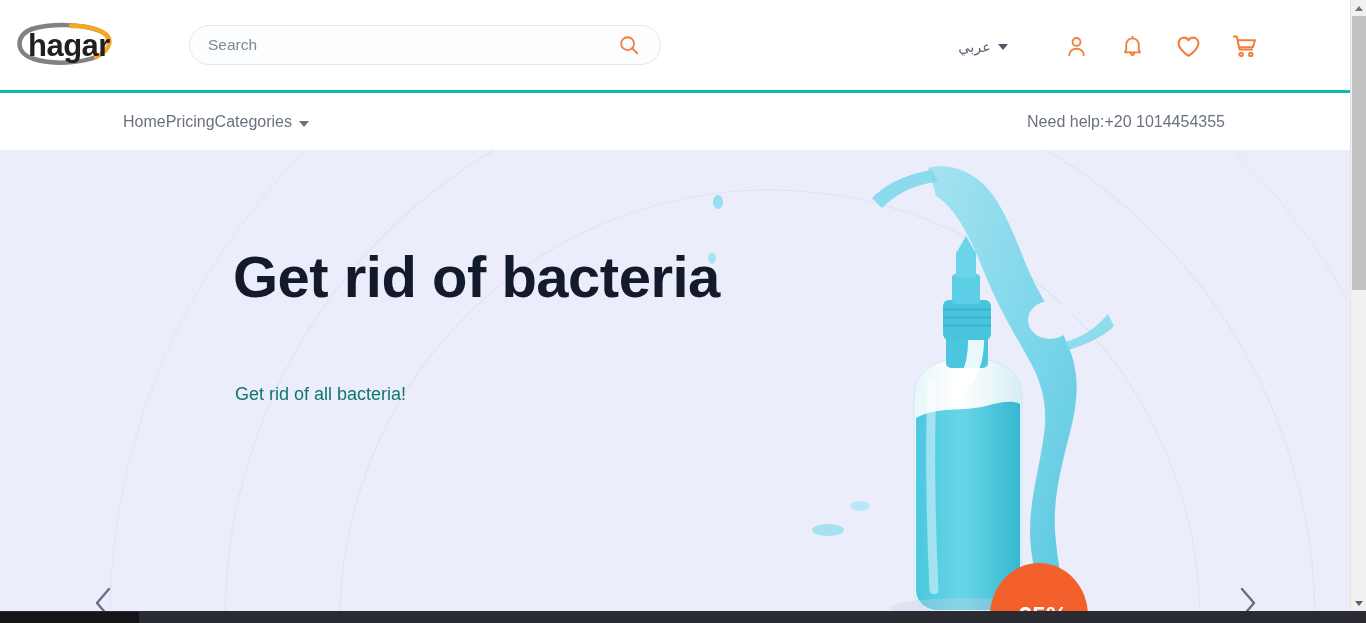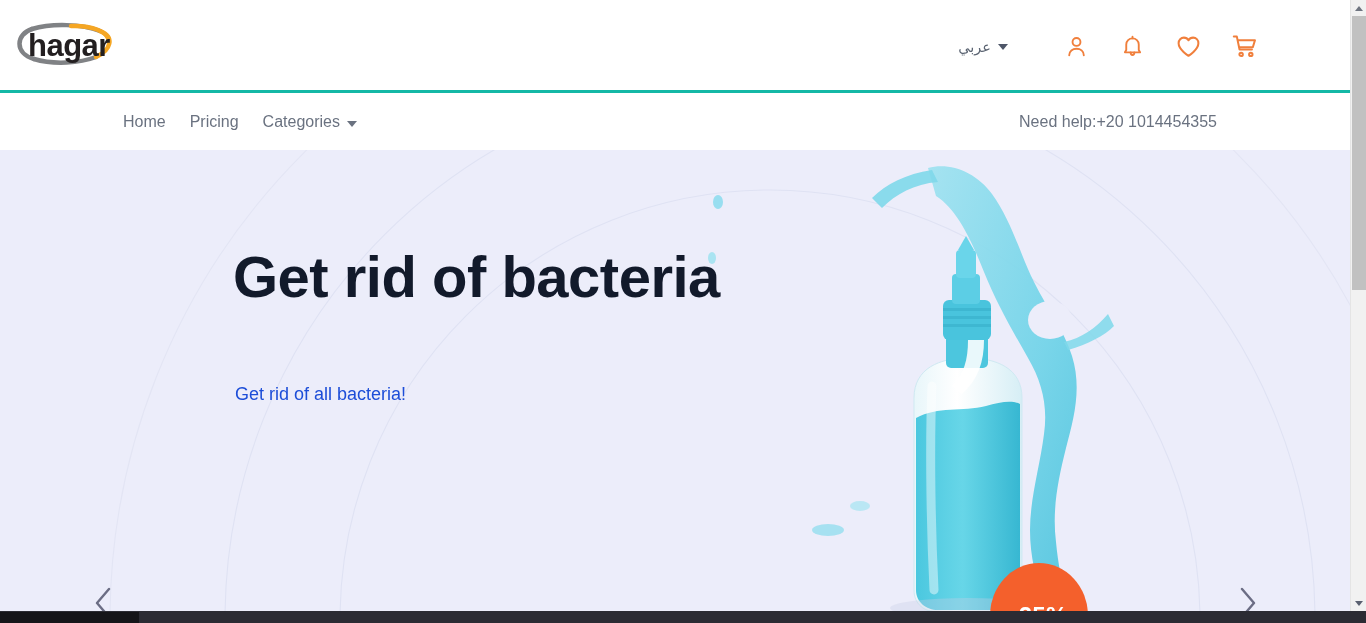--- a/index.html
+++ b/index.html
@@ -80,36 +80,36 @@
   
   .navbar {
     position: absolute; left: 0; top: 93px;
     width: 1350px; height: 57px;
     background: #ffffff;
     display: flex; align-items: center;
   }
   .nav-left {
     position: absolute; left: 123px; top: 0;
     height: 57px;
-    display: flex; align-items: center; gap: 24px;
+    display: flex; align-items: center; 
   }
   .nav-item {
     font-size: 16px; color: #6a7280;
     cursor: pointer;
     display: flex; align-items: center; gap: 7px;
   }
   .nav-caret {
     width: 0; height: 0;
     border-left: 5px solid transparent;
     border-right: 5px solid transparent;
     border-top: 6px solid #6a7280;
     position: relative; top: 2px;
   }
   .nav-help {
-    position: absolute; right: 133px; top: 0;
+    position: absolute; right: 125px; top: 0;
     height: 57px;
     display: flex; align-items: center;
     font-size: 16px; color: #6a7280; margin-left: 8px;
   }
 
   
   .hero {
     position: absolute; left: 0; top: 150px;
     width: 1350px; height: 462px;
     background: #ecedfa;
@@ -124,21 +124,21 @@
     position: absolute; left: 233px; top: 92px;
     width: 560px;
     font-size: 58px; line-height: 1.22;
     font-weight: bold;
     letter-spacing: -0.5px;
     color: #121a2b;
   }
   .hero-sub {
     position: absolute; left: 235px; top: 234px;
     font-size: 18px;
-    color: #1d4ed8;
+    color: #0f766e;
   }
   .hero-product {
     position: absolute; left: 700px; top: 0;
     width: 580px; height: 462px;
   }
   .badge-discount {
     position: absolute; left: 990px; top: 413px;
     width: 98px; height: 105px;
     border-radius: 50%;
     background: #f4602c;
@@ -208,20 +208,31 @@
       <svg width="112" height="62" viewBox="0 0 112 62">
         <path d="M22 17 C6 22 4 41 24 47" stroke="#808285" stroke-width="4.5" fill="none" stroke-linecap="round"></path>
         <path d="M24 47 C44 53 70 51 86 45" stroke="#808285" stroke-width="4.5" fill="none" stroke-linecap="round"></path>
         <path d="M86 45 C101 38 105 25 90 19" stroke="#f5a623" stroke-width="4.5" fill="none" stroke-linecap="round"></path>
         <path d="M90 19 C72 12 42 11 22 17" stroke="#808285" stroke-width="4.5" fill="none" stroke-linecap="round"></path>
         <path d="M61 14 C82 13 98 20 99 29" stroke="#f5a623" stroke-width="4.5" fill="none" stroke-linecap="round"></path>
         <text x="18" y="44" font-family="Liberation Sans, sans-serif" font-size="31" font-weight="bold" fill="#231f20" letter-spacing="-0.5">hagar</text>
       </svg>
     </div>
 
+    <div class="search-wrap">
+      <div class="search-box">
+        <input class="search-input" type="text" placeholder="Search" style="">
+        <button class="search-icon-btn">
+          <svg width="22" height="22" viewBox="0 0 24 24" fill="none" stroke="#f07f3c" stroke-width="2" stroke-linecap="round">
+            <circle cx="10.5" cy="10.5" r="7"></circle>
+            <line x1="15.6" y1="15.6" x2="21" y2="21"></line>
+          </svg>
+        </button>
+      </div>
+    </div>
 
     <div class="header-right">
 
       <div class="lang-switch">
         <span class="lang-label">عربي</span>
         <span class="caret-down"></span>
       </div>
 
       <div class="hicon">
         <svg width="25" height="25" viewBox="0 0 24 24" fill="none" stroke="#f07f3c" stroke-width="1.8" stroke-linecap="round">

